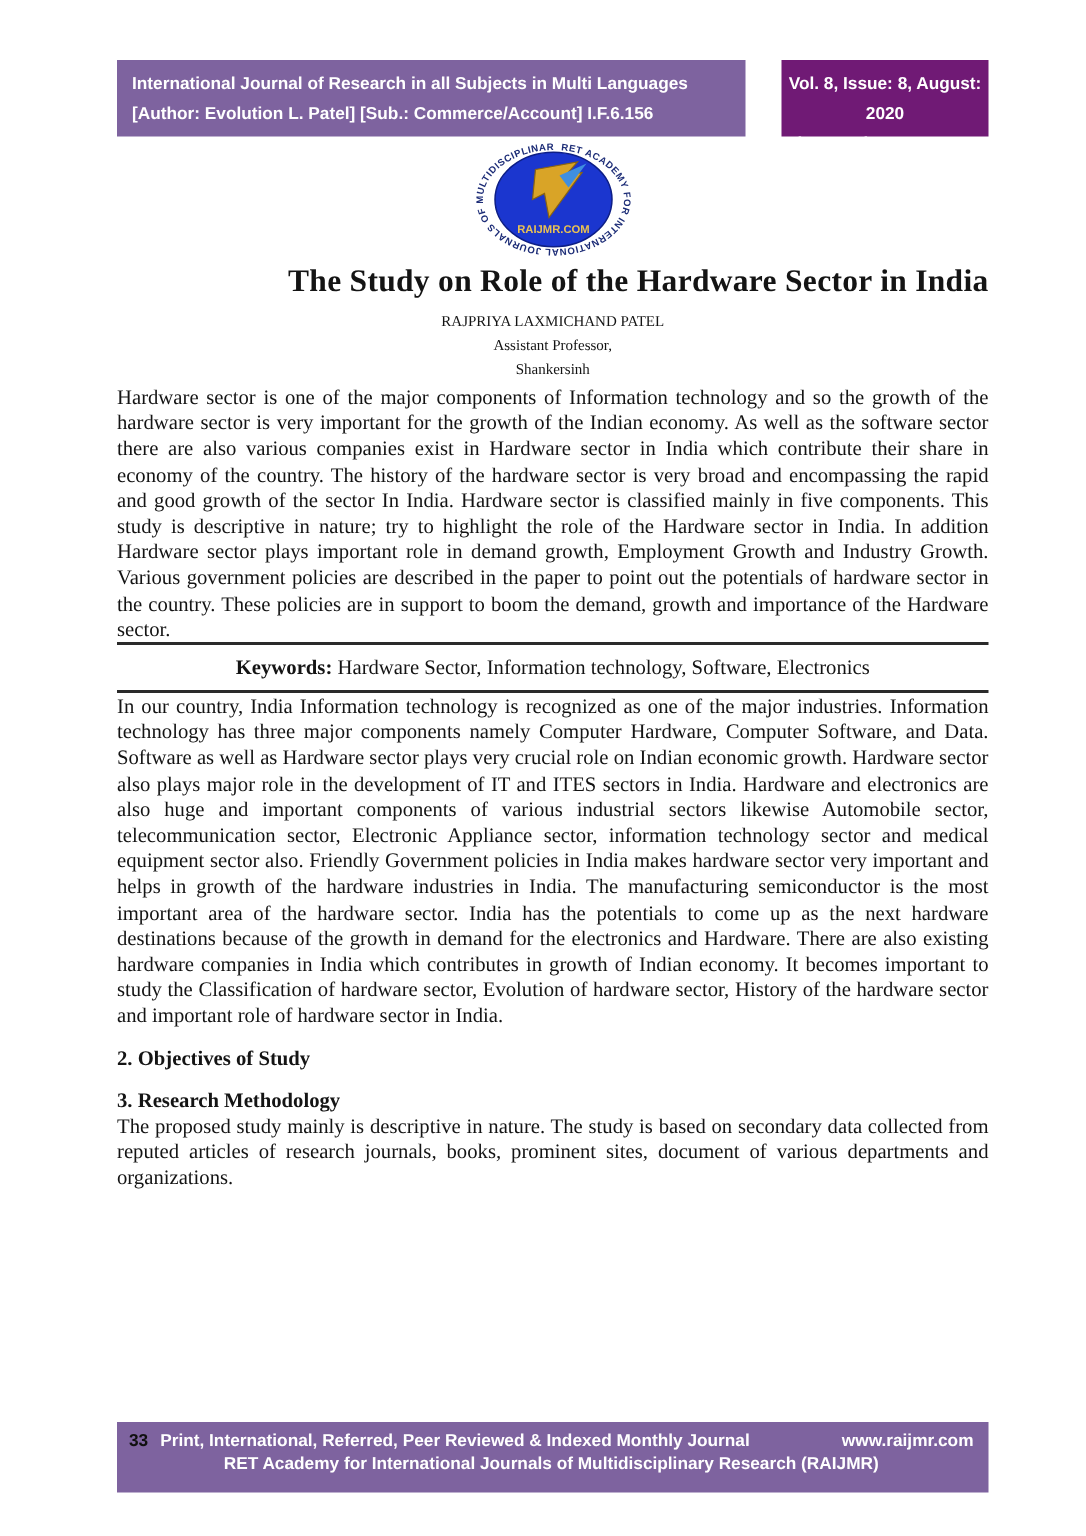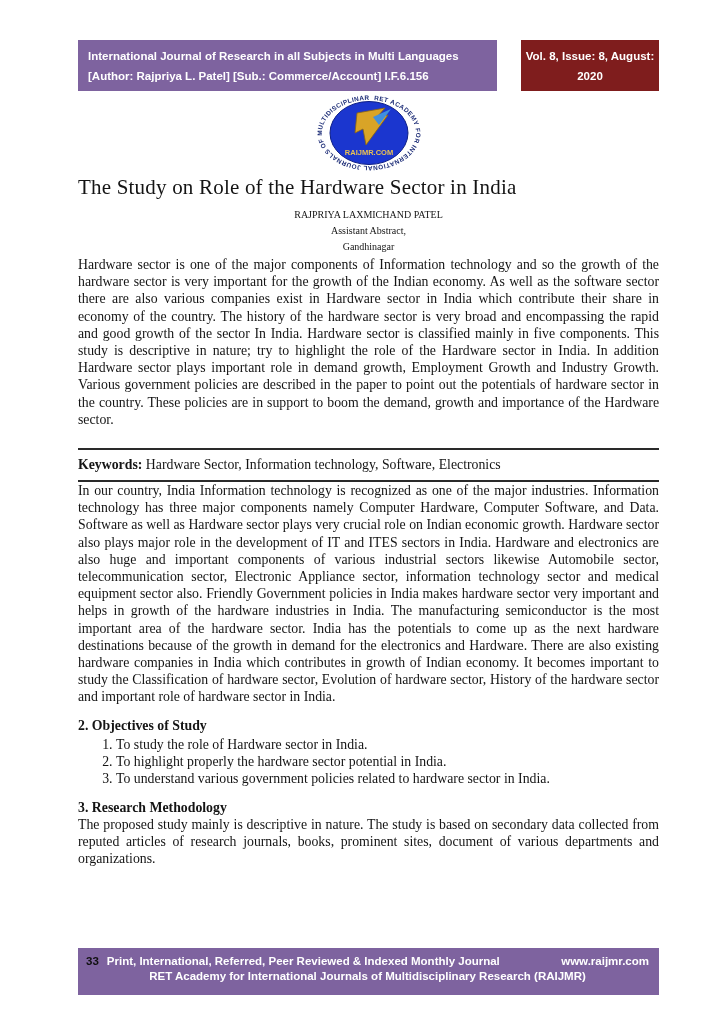--- a/index.html
+++ b/index.html
@@ -31,35 +31,35 @@
   }
   .header-left {
     width: 419px;
     background: #7e639f;
     color: #ffffff;
     padding: 6px 10px 5px 10px;
     line-height: 1.75;
   }
   .header-right {
     flex: 1;
-    background: #7f1d1d;
+    background: #701a75;
     color: #ffffff;
     text-align: center;
     padding: 6px 4px 5px 4px;
     line-height: 1.75;
   }
   
   .logo-row { margin-top: 2px; text-align: center; height: 80px; }
   .logo-row svg { display: inline-block; }
   
   .paper-title {
     margin-top: 2px;
-    text-align: left;
+    text-align: right;
     font-size: 21px;
-    font-weight: normal;
+    font-weight: bold;
     letter-spacing: 0.2px;
   }
   .author-block {
     margin-top: 7px;
     text-align: center;
     font-size: 10px;
     line-height: 16px;
   }
   
   .abstract-head {
@@ -68,25 +68,26 @@
     font-weight: bold;
   }
   .para {
     font-size: 13.8px;
     line-height: 17.2px;
     text-align: justify;
   }
   .abstract-para { margin-top: 1px; }
   
   .keywords-box {
-    margin-top: 20px;
+    margin-top: 0;
     border-top: 2px solid #2a2a2a;
     border-bottom: 2px solid #2a2a2a;
     padding: 7px 0;
     font-size: 13.8px;
+    text-align: center;
   }
   .keywords-box b { font-weight: bold; }
   
   .section-head {
     margin-top: 12px;
     font-size: 13.8px;
     font-weight: bold;
   }
   ol.objectives {
     margin-top: 2px;
@@ -116,21 +117,21 @@
 </style>
 </head>
 <body>
 
 <div class="page">
   <div class="content">
 
     <div class="header-bar">
       <div class="header-left">
         <div>International Journal of Research in all Subjects in Multi Languages</div>
-        <div>[Author: Rajpriya L. Patel] [Sub.: Commerce/Account] I.F.6.156</div>
+        <div>[Author: Evolution L. Patel] [Sub.: Commerce/Account] I.F.6.156</div>
       </div>
       <div class="header-right">
         <div>Vol. 8, Issue: 8, August: 2020</div>
         <div>(IJRSML)  ISSN: 2321 - 2853</div>
       </div>
     </div>
 
     <div class="logo-row">
       <svg width="116" height="80" viewBox="0 0 116 80">
         <ellipse cx="58" cy="40" rx="56" ry="39" fill="#ffffff"></ellipse>
@@ -141,36 +142,31 @@
         <ellipse cx="58" cy="40" rx="39" ry="31.5" fill="#1b36cf" stroke="#0d1e86" stroke-width="1"></ellipse>
         <path d="M46,20 L74,15 L66,24 L77,22 L55,52 L52,36 L44,40 Z" fill="#d9a427" stroke="#8a6410" stroke-width="0.8"></path>
         <path d="M62,24 L80,16 L68,32 Z" fill="#3f8fe0"></path>
         <text x="58" y="62" text-anchor="middle" font-family="Liberation Sans, sans-serif" font-size="7.5" font-weight="bold" fill="#e9c153">RAIJMR.COM</text>
       </svg>
     </div>
 
     <div class="paper-title">The Study on Role of the Hardware Sector in India</div>
     <div class="author-block">
       <div>RAJPRIYA LAXMICHAND PATEL</div>
-      <div>Assistant Abstract,</div>
-      <div>Gandhinagar</div>
+      <div>Assistant Professor,</div>
+      <div>Shankersinh</div>
     </div>
 
     <div class="para abstract-para">Hardware sector is one of the major components of Information technology and so the growth of the hardware sector is very important for the growth of the Indian economy. As well as the software sector there are also various companies exist in Hardware sector in India which contribute their share in economy of the country. The history of the hardware sector is very broad and encompassing the rapid and good growth of the sector In India. Hardware sector is classified mainly in five components. This study is descriptive in nature; try to highlight the role of the Hardware sector in India. In addition Hardware sector plays important role in demand growth, Employment Growth and Industry Growth. Various government policies are described in the paper to point out the potentials of hardware sector in the country. These policies are in support to boom the demand, growth and importance of the Hardware sector.</div>
 
     <div class="keywords-box"><b>Keywords:</b><span> Hardware Sector, Information technology, Software, Electronics</span></div>
 
     <div class="para">In our country, India Information technology is recognized as one of the major industries. Information technology has three major components namely Computer Hardware, Computer Software, and Data. Software as well as Hardware sector plays very crucial role on Indian economic growth. Hardware sector also plays major role in the development of IT and ITES sectors in India. Hardware and electronics are also huge and important components of various industrial sectors likewise Automobile sector, telecommunication sector, Electronic Appliance sector, information technology sector and medical equipment sector also. Friendly Government policies in India makes hardware sector very important and helps in growth of the hardware industries in India. The manufacturing semiconductor is the most important area of the hardware sector. India has the potentials to come up as the next hardware destinations because of the growth in demand for the electronics and Hardware. There are also existing hardware companies in India which contributes in growth of Indian economy. It becomes important to study the Classification of hardware sector, Evolution of hardware sector, History of the hardware sector and important role of hardware sector in India.</div>
 
     <div class="section-head">2. Objectives of Study</div>
-    <ol class="objectives">
-      <li>To study the role of Hardware sector in India.</li>
-      <li>To highlight properly the hardware sector potential in India.</li>
-      <li>To understand various government policies related to hardware sector in India.</li>
-    </ol>
 
     <div class="section-head">3. Research Methodology</div>
     <div class="para">The proposed study mainly is descriptive in nature. The study is based on secondary data collected from reputed articles of research journals, books, prominent sites, document of various departments and organizations.</div>
 
   </div>
 
   <div class="footer-bar">
     <div class="footer-row1">
       <span class="footer-pageno">33</span>
       <span class="footer-journal-type">Print, International, Referred,  Peer Reviewed &amp; Indexed Monthly Journal</span>

